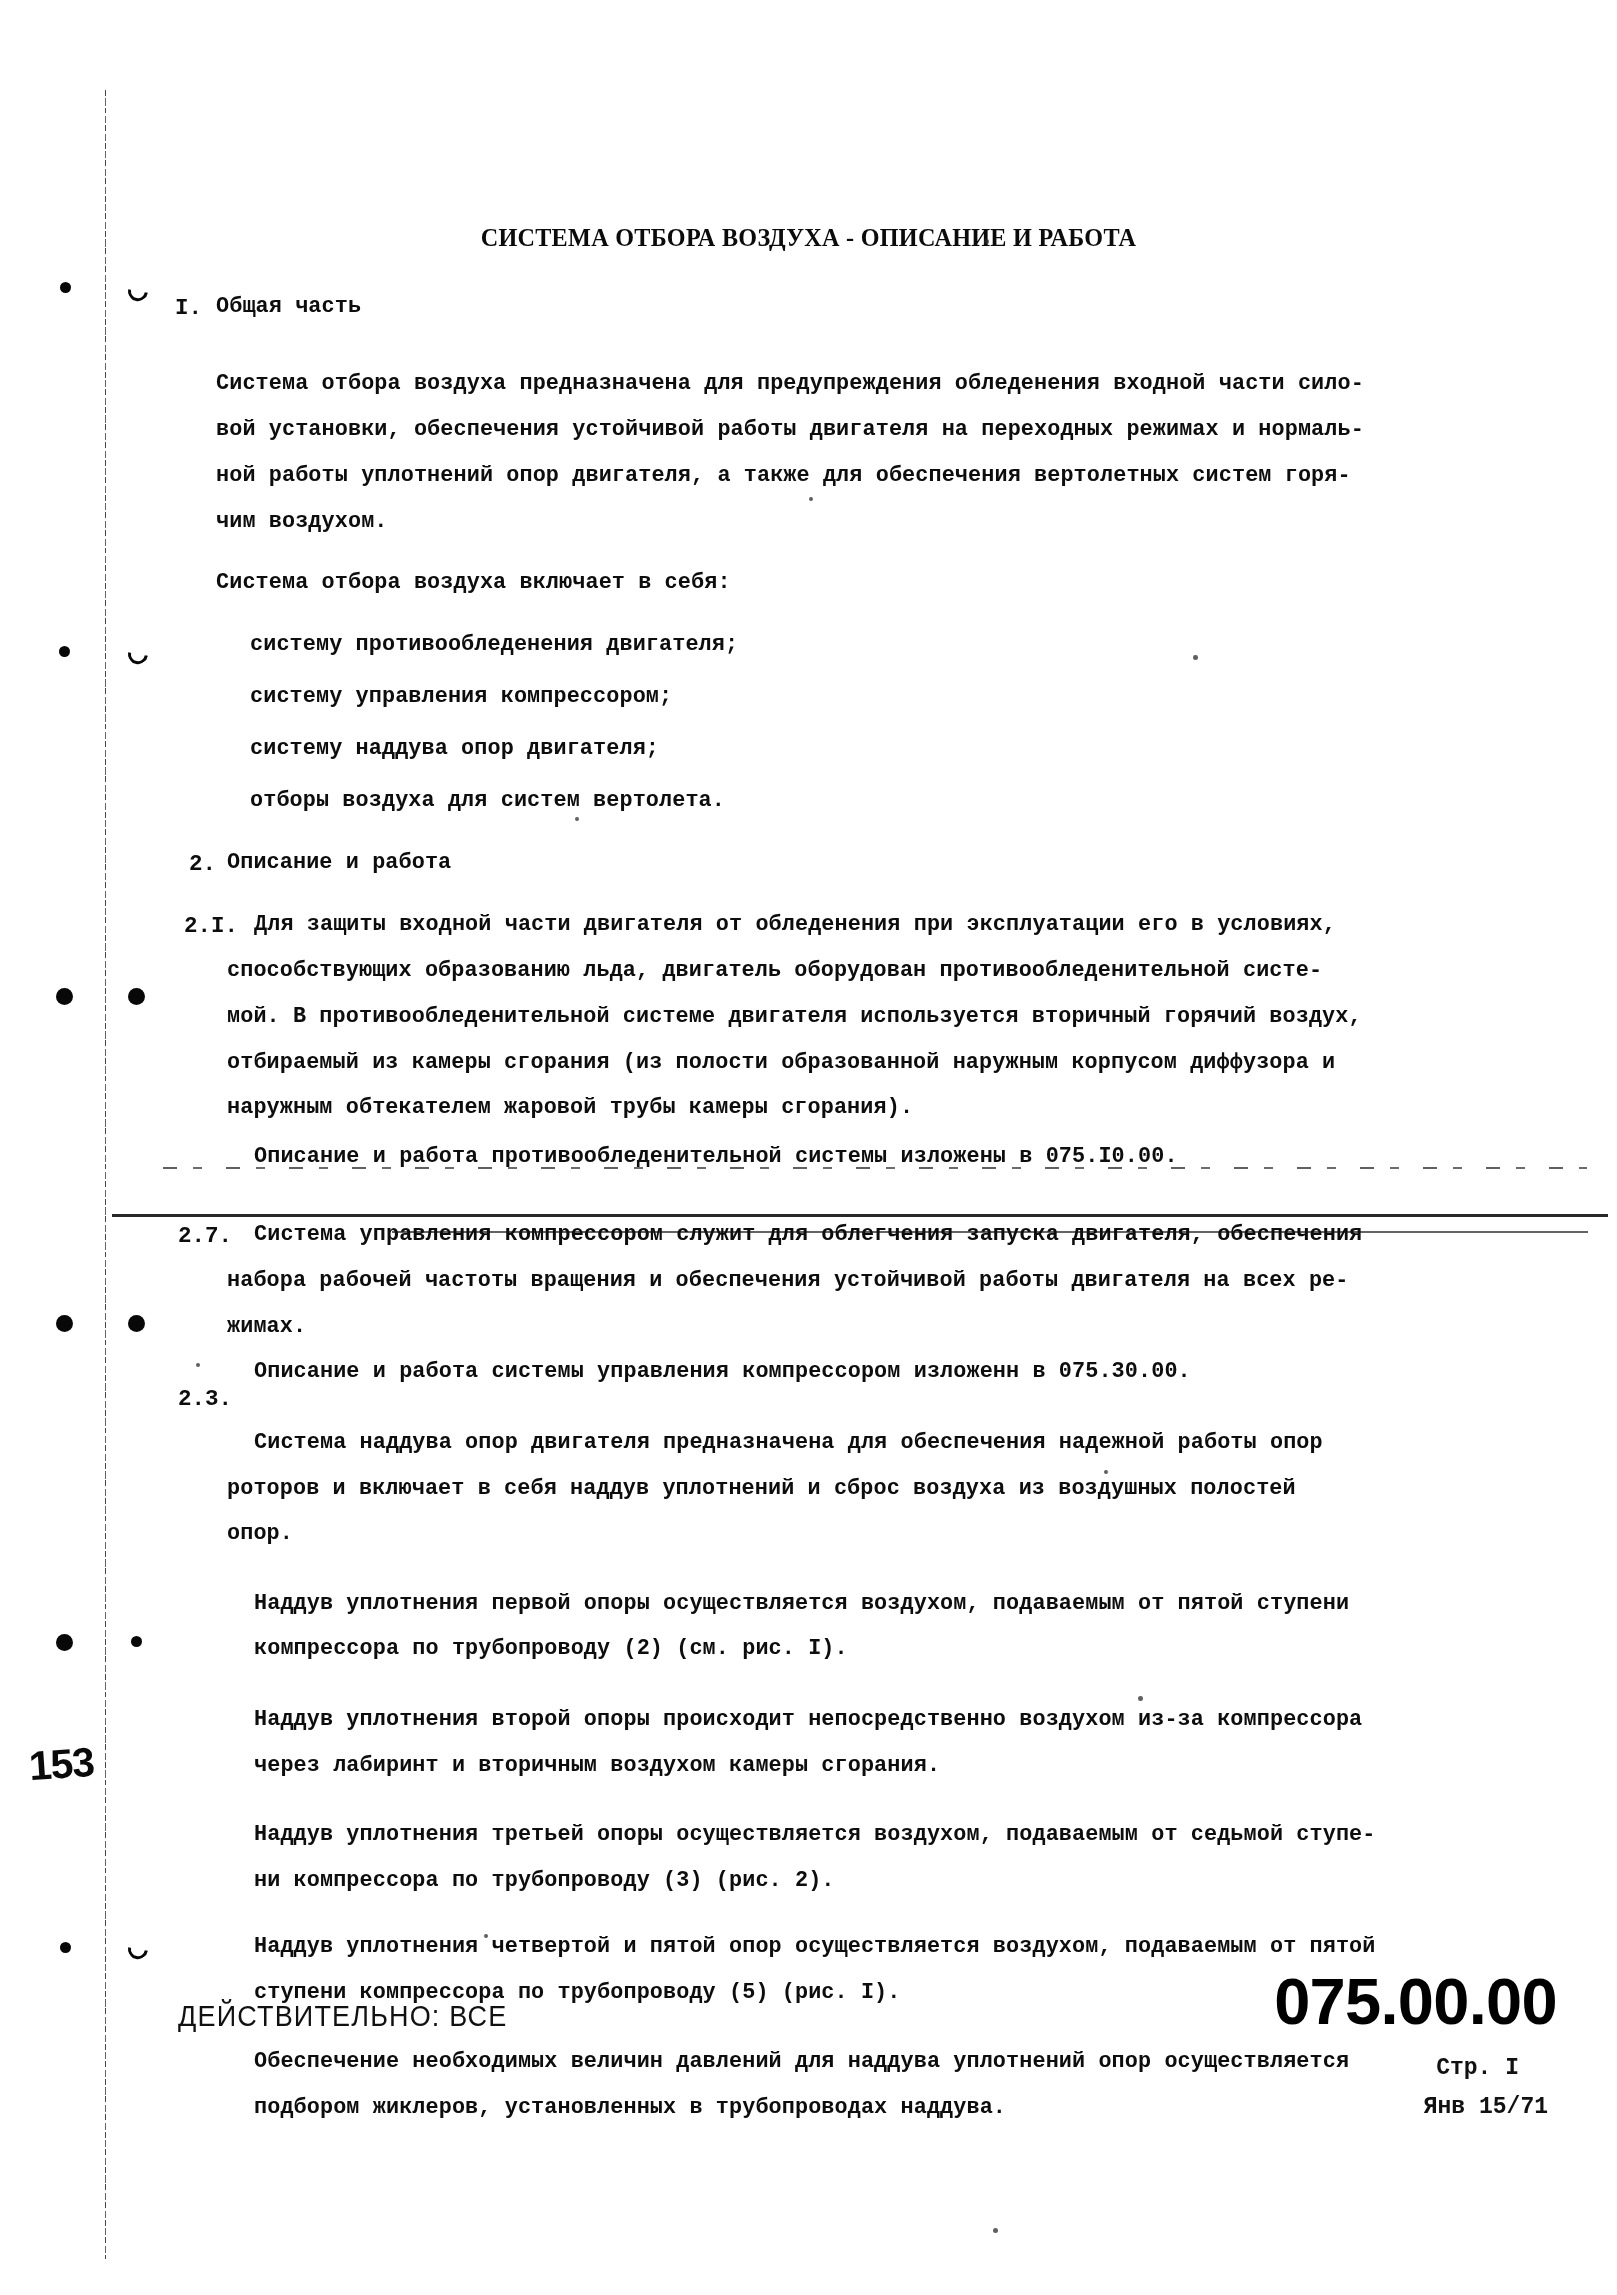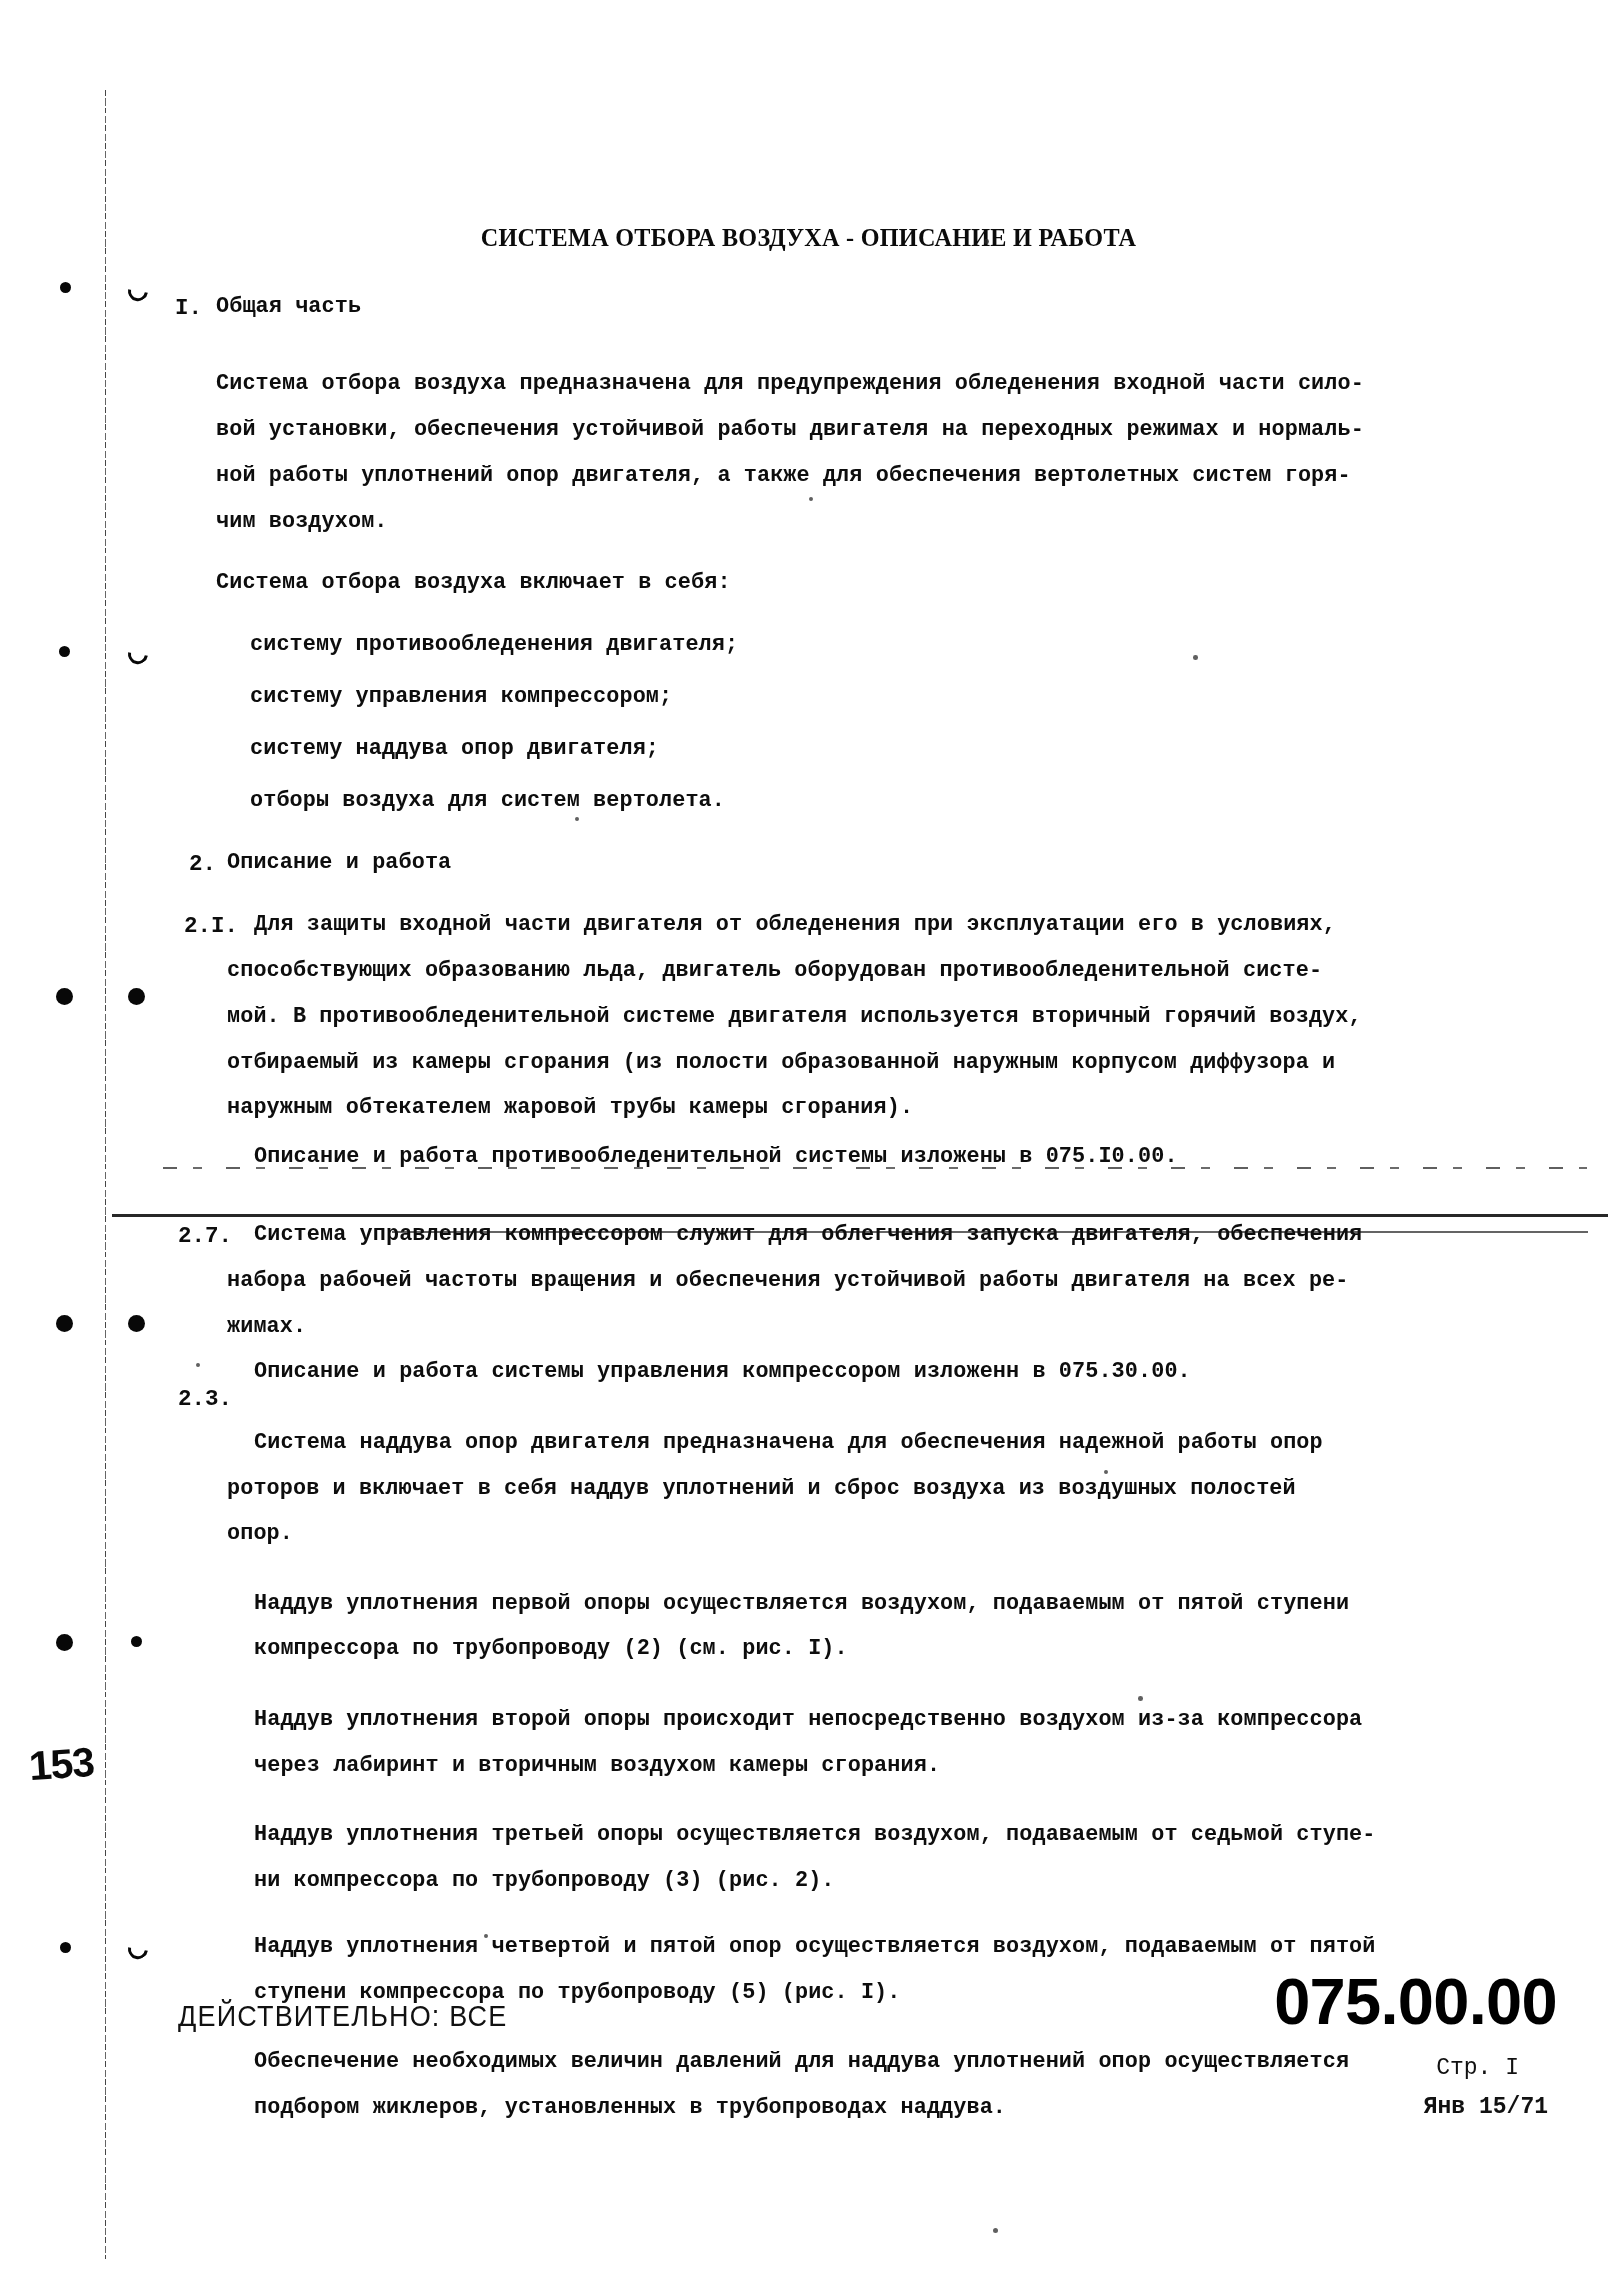--- a/index.html
+++ b/index.html
@@ -152,21 +152,21 @@
     font-weight:700;
     letter-spacing:-0.7px;
     color:#000;
     text-align:right;
   }
   .footer-page{
     position:absolute;
     right:98px; top:2055px;
     font-family:"Liberation Mono","DejaVu Sans Mono",monospace;
     font-size:23px;
-    font-weight:400;
+    font-weight:700;
     color:#111;
   }
   .footer-date{
     position:absolute;
     right:69px; top:2094px;
     font-family:"Liberation Mono","DejaVu Sans Mono",monospace;
     font-size:23px;
     font-weight:700;
     color:#111;
   }

